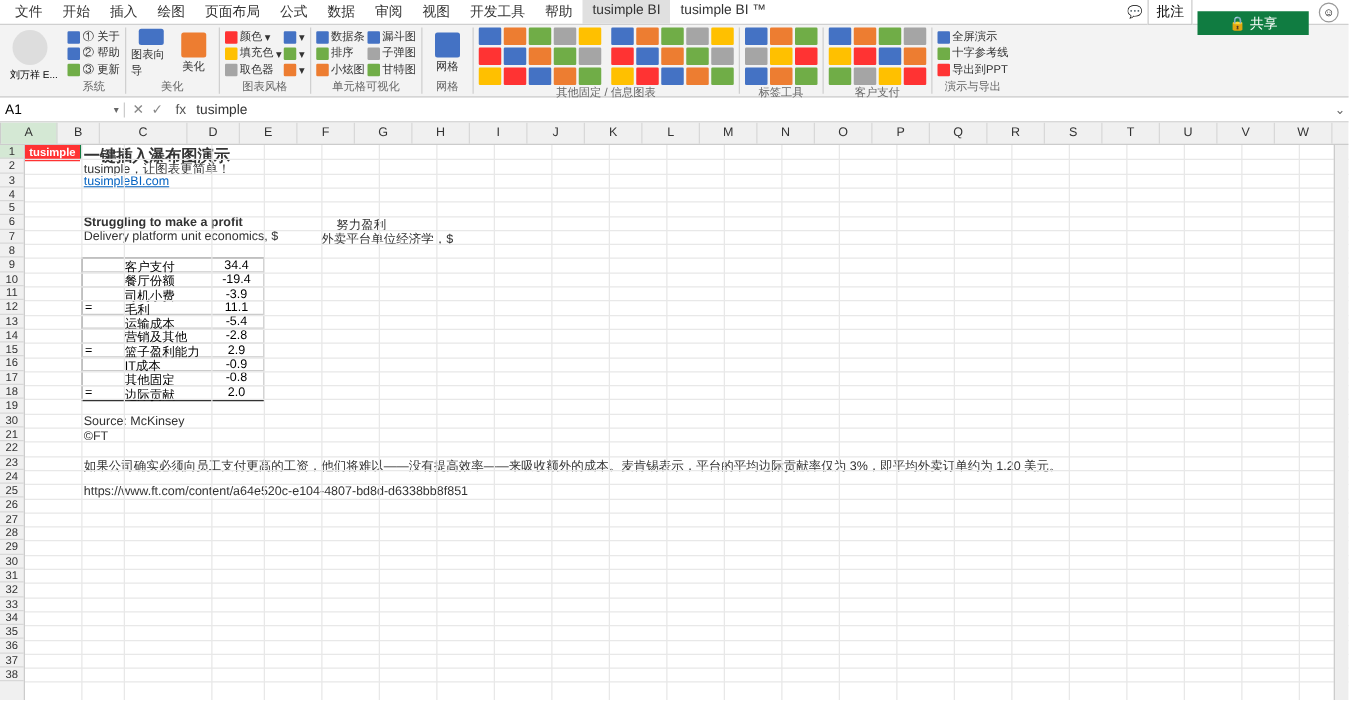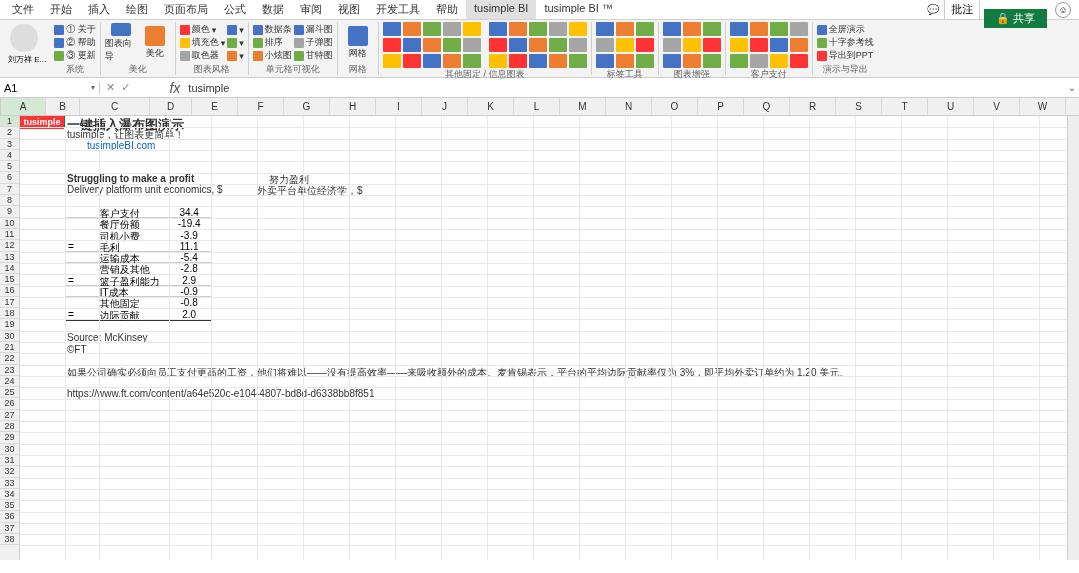--- a/index.html
+++ b/index.html
@@ -4,21 +4,21 @@
 <style>
 * { box-sizing: border-box; margin: 0; padding: 0; }
 body { font-family: "Microsoft YaHei", Arial, sans-serif; font-size: 11px; background: #fff; overflow: hidden; }
 
 
 .menubar { display: flex; align-items: center; height: 20px; background: #fff; border-bottom: 1px solid #d0d0d0; padding: 0 4px; }
 .menubar-item { padding: 2px 8px; font-size: 11px; color: #333; cursor: pointer; }
 .menubar-item.active { background: #e0e0e0; }
 .menubar-right { margin-left: auto; display: flex; align-items: center; gap: 4px; }
 .btn-comment { font-size: 11px; padding: 2px 6px; border: 1px solid #ccc; background: #fff; }
-.btn-share { font-size: 11px; padding: 2px 12px; background: #107c41; color: #fff; border: none; margin-top: 18px; }
+.btn-share { font-size: 11px; padding: 2px 25px; background: #107c41; color: #fff; border: none; margin-top: 18px; }
 .smiley { width: 16px; height: 16px; border: 1px solid #999; border-radius: 50%; margin: 0 4px; font-size: 9px; text-align: center; line-height: 14px; }
 
 
 .ribbon { display: flex; height: 58px; background: #f3f3f3; border-bottom: 1px solid #ccc; padding: 2px 4px; }
 .ribbon-group { display: flex; flex-direction: column; border-right: 1px solid #d0d0d0; padding: 0 4px; }
 .ribbon-group-body { flex: 1; display: flex; align-items: center; gap: 2px; }
 .ribbon-group-label { font-size: 9px; color: #666; text-align: center; height: 12px; }
 .ribbon-btn-lg { width: 32px; height: 40px; display: flex; flex-direction: column; align-items: center; justify-content: center; gap: 1px; }
 .ribbon-btn-lg .icn { width: 20px; height: 20px; background: #888; border-radius: 2px; }
 .ribbon-btn-lg .lbl { font-size: 9px; color: #333; }
@@ -27,21 +27,21 @@
 .ribbon-mini .icn-sm { width: 10px; height: 10px; background: #888; border-radius: 1px; }
 .ribbon-chart-grid { display: grid; grid-template-columns: repeat(5, 18px); gap: 2px; }
 .ribbon-chart-grid .cell { width: 18px; height: 14px; background: #9db8ce; border-radius: 1px; }
 .avatar { width: 28px; height: 28px; border-radius: 50%; background: #ddd; margin: 2px; }
 
 
 .formula-row { display: flex; align-items: center; height: 20px; border-bottom: 1px solid #ccc; }
 .name-box { width: 100px; border-right: 1px solid #ccc; padding: 0 4px; font-size: 11px; display: flex; align-items: center; justify-content: space-between; }
 .name-box .dd { font-size: 8px; color: #666; }
 .fx-btns { display: flex; gap: 6px; padding: 0 6px; color: #888; font-size: 11px; }
-.fx-label { font-style: italic; font-size: 14px; color: #555; padding: 0 4px; margin-left: 29px; }
+.fx-label { font-size: 11px; color: #555; padding: 0 4px; }
 .formula-input { flex: 1; padding: 0 4px; font-size: 11px; color: #333; }
 .formula-expand { width: 14px; text-align: center; color: #666; font-size: 10px; }
 
 
 .grid-area { position: relative; height: 478px; overflow: hidden; }
 .col-headers { display: flex; height: 18px; background: #f0f0f0; border-bottom: 1px solid #ccc; }
 .corner { width: 20px; border-right: 1px solid #ccc; background: #e8e8e8; }
 .col-h { border-right: 1px solid #d8d8d8; text-align: center; font-size: 10px; color: #333; line-height: 18px; }
 .col-h.sel { background: #d4e8d4; }
 .grid-body { display: flex; height: 444px; }
@@ -244,36 +244,20 @@
           <div class="cell c-green"></div>
           <div class="cell c-gray"></div>
           <div class="cell c-yellow"></div>
           <div class="cell c-red"></div>
           <div class="cell c-blue"></div>
           <div class="cell c-orange"></div>
           <div class="cell c-green"></div>
         </div>
       </div>
     <div class="ribbon-group-label">标签工具</div>
-  </div>
-  <div class="ribbon-group">
-    <div class="ribbon-group-body">
-        <div class="ribbon-chart-grid" id="chartgrid4" style="grid-template-columns:repeat(3,18px);">
-          <div class="cell c-blue"></div>
-          <div class="cell c-orange"></div>
-          <div class="cell c-green"></div>
-          <div class="cell c-gray"></div>
-          <div class="cell c-yellow"></div>
-          <div class="cell c-red"></div>
-          <div class="cell c-blue"></div>
-          <div class="cell c-orange"></div>
-          <div class="cell c-green"></div>
-        </div>
-      </div>
-    <div class="ribbon-group-label">图表增强</div>
   </div>
   <div class="ribbon-group">
     <div class="ribbon-group-body">
         <div class="ribbon-chart-grid" id="chartgrid5" style="grid-template-columns:repeat(4,18px);">
           <div class="cell c-blue"></div>
           <div class="cell c-orange"></div>
           <div class="cell c-green"></div>
           <div class="cell c-gray"></div>
           <div class="cell c-yellow"></div>
           <div class="cell c-red"></div>
@@ -391,21 +375,21 @@
         <div class="row-h">35</div>
         <div class="row-h">36</div>
         <div class="row-h">37</div>
         <div class="row-h">38</div>
       </div>
     <div class="cells" id="cells">
       <div class="cell-a1"></div>
       <div class="logo-img">tusimple</div>
       <div class="cell-text bold" style="left:47px;top:0;font-size:13px;">一键插入瀑布图演示</div>
       <div class="cell-text" style="left:47px;top:12px;">tusimple，让图表更简单！</div>
-      <div class="cell-text link" style="left:47px;top:24px;padding-left:20px;">tusimpleBI.com</div>
+      <div class="cell-text link" style="left:47px;top:24px;">tusimpleBI.com</div>
       <div class="cell-text bold" style="left:47px;top:57px;">Struggling to make a profit</div>
       <div class="cell-text" style="left:249px;top:57px;">努力盈利</div>
       <div class="cell-text" style="left:47px;top:68px;">Delivery platform unit economics, $</div>
       <div class="cell-text" style="left:237px;top:68px;">外卖平台单位经济学，$</div>
       <div class="data-table" id="dtable">
           <div class="drow">
             <div class="c1"></div>
             <div class="c2">客户支付</div>
             <div class="c3">34.4</div>
           </div>

